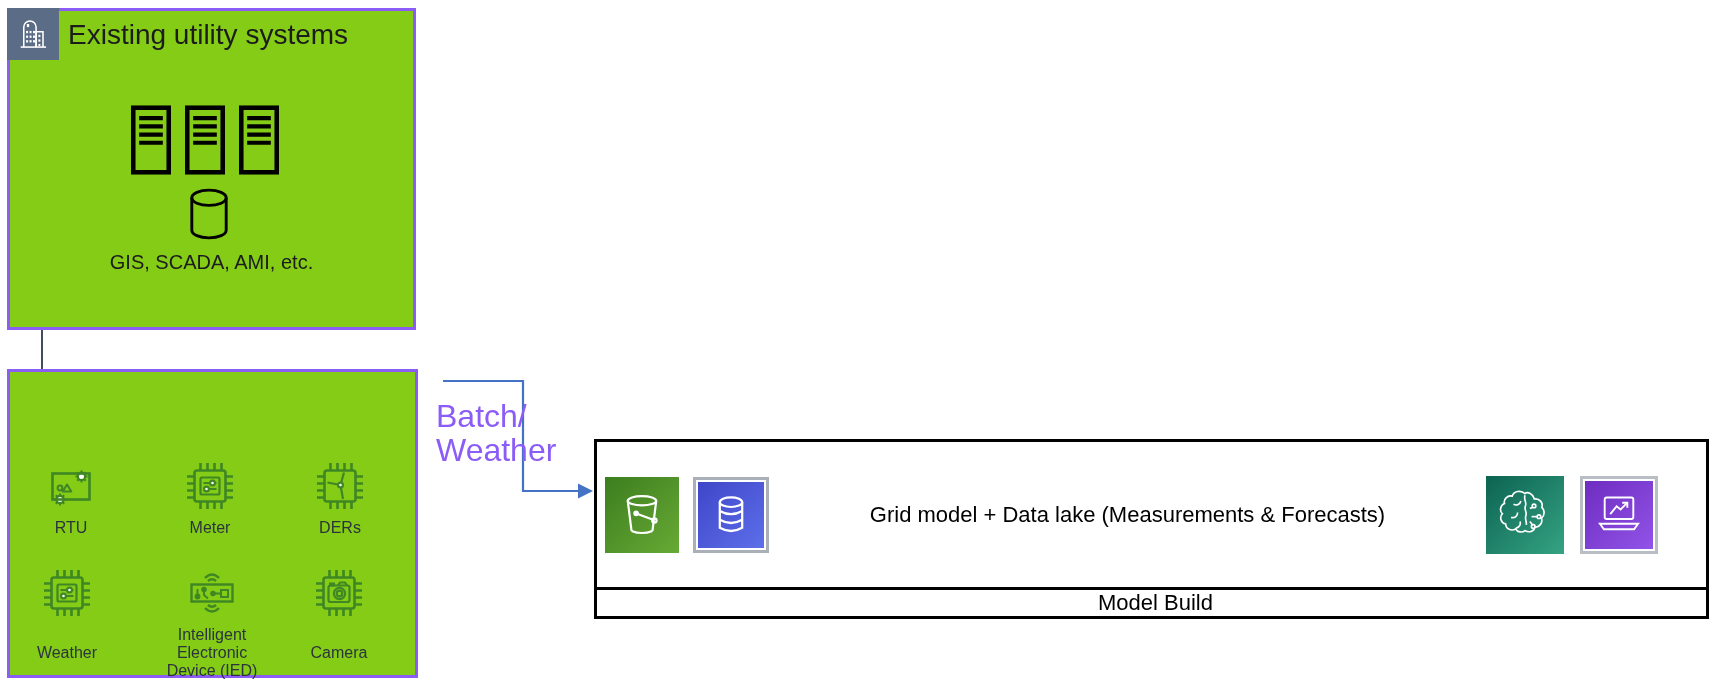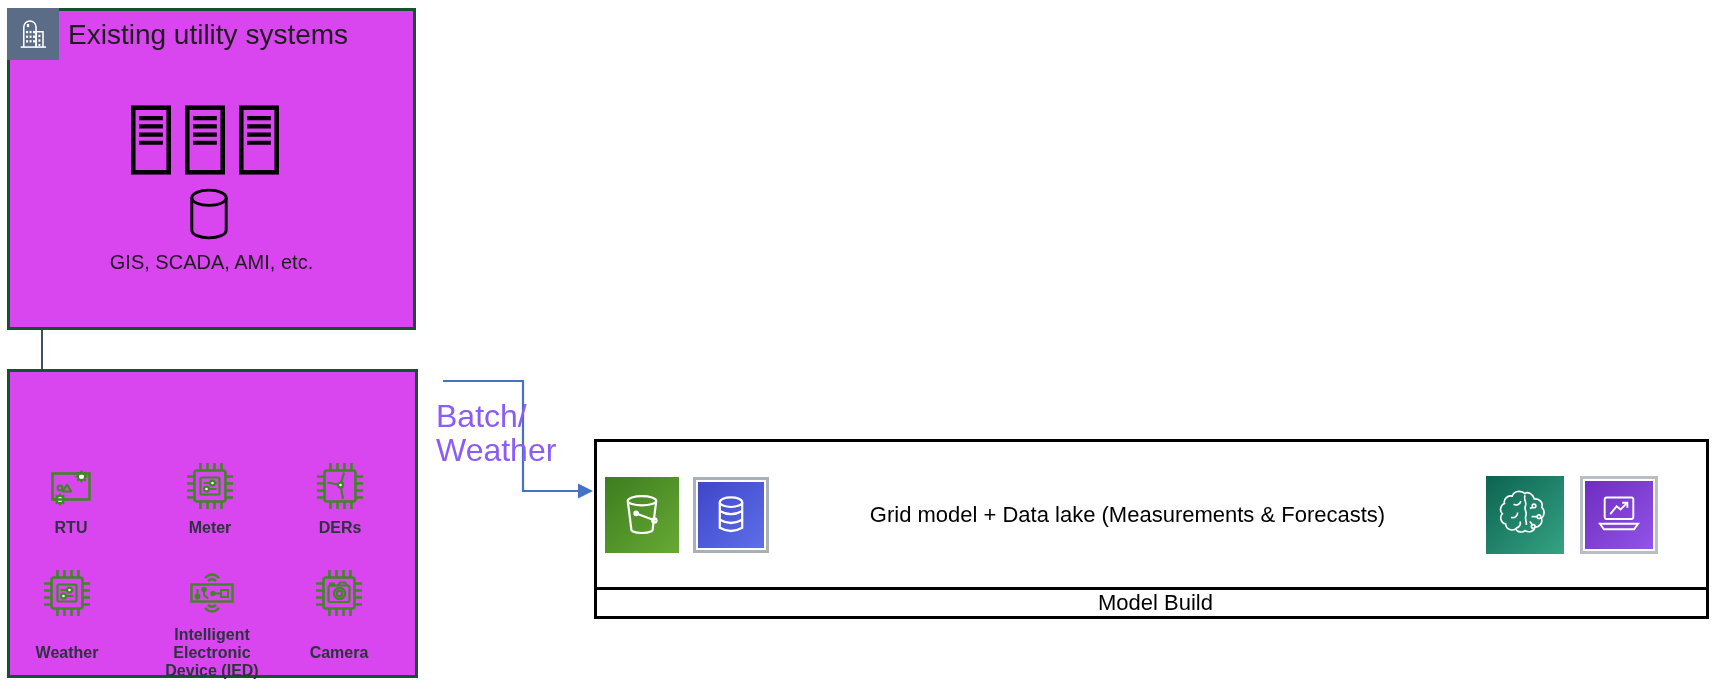--- a/index.html
+++ b/index.html
@@ -1,31 +1,31 @@
 <!DOCTYPE html>
 <html><head>
 <meta charset="utf-8">
 <style>
   html,body{margin:0;padding:0;background:#fff;}
   #stage{position:relative;width:1726px;height:692px;background:#fff;
          font-family:"Liberation Sans",sans-serif;color:#1a1a1a;overflow:hidden;}
   
-  .navybox{position:absolute;border:3px solid #14532d;background:#d946ef;box-sizing:border-box;}
+  .navybox{position:absolute;border:3px solid #8b5cf6;background:#84cc16;box-sizing:border-box;}
   #utility-box{left:7px;top:8px;width:409px;height:322px;}
   #edge-box{left:7px;top:369px;width:411px;height:309px;}
   #corner-icon{position:absolute;left:-3px;top:-3px;width:52px;height:52px;background:#5B6C87;
                display:flex;align-items:center;justify-content:center;}
   #utility-title{position:absolute;left:58px;top:8px;font-size:28px;color:#1c1c1c;white-space:nowrap;}
   #servers-row{position:absolute;left:121px;top:94px;display:flex;gap:14px;}
   #db-cylinder{position:absolute;left:178px;top:176px;}
   #utility-caption{position:absolute;left:0;top:240px;width:100%;text-align:center;font-size:20px;color:#1c1c1c;}
   #edge-title{position:absolute;left:0;top:14px;width:100%;text-align:center;
               font-weight:bold;font-size:17px;color:#232F3E;}
   .device{position:absolute;width:120px;display:flex;flex-direction:column;align-items:center;}
-  .device .dlabel{margin-top:5px;font-size:16px;color:#2b333d;text-align:center;line-height:18px;font-weight:bold;}
+  .device .dlabel{margin-top:5px;font-size:16px;color:#2b333d;text-align:center;line-height:18px;}
   .device .dlabel.tall{min-height:54px;display:flex;align-items:center;justify-content:center;}
   
   #flow-label{position:absolute;left:436px;top:399px;font-size:32px;line-height:34px;color:#8b5cf6;}
   
   #grid-box{position:absolute;left:594px;top:439px;width:1115px;height:180px;
             border:3px solid #000;box-sizing:border-box;background:#fff;display:flex;flex-direction:column;}
   #grid-row{height:151px;border-bottom:3px solid #000;box-sizing:border-box;
             display:flex;align-items:center;padding-left:8px;}
   #build-row{flex:1;display:flex;align-items:center;justify-content:center;padding-left:8px;}
   #grid-caption{flex:1;text-align:center;font-size:22px;color:#000;}

